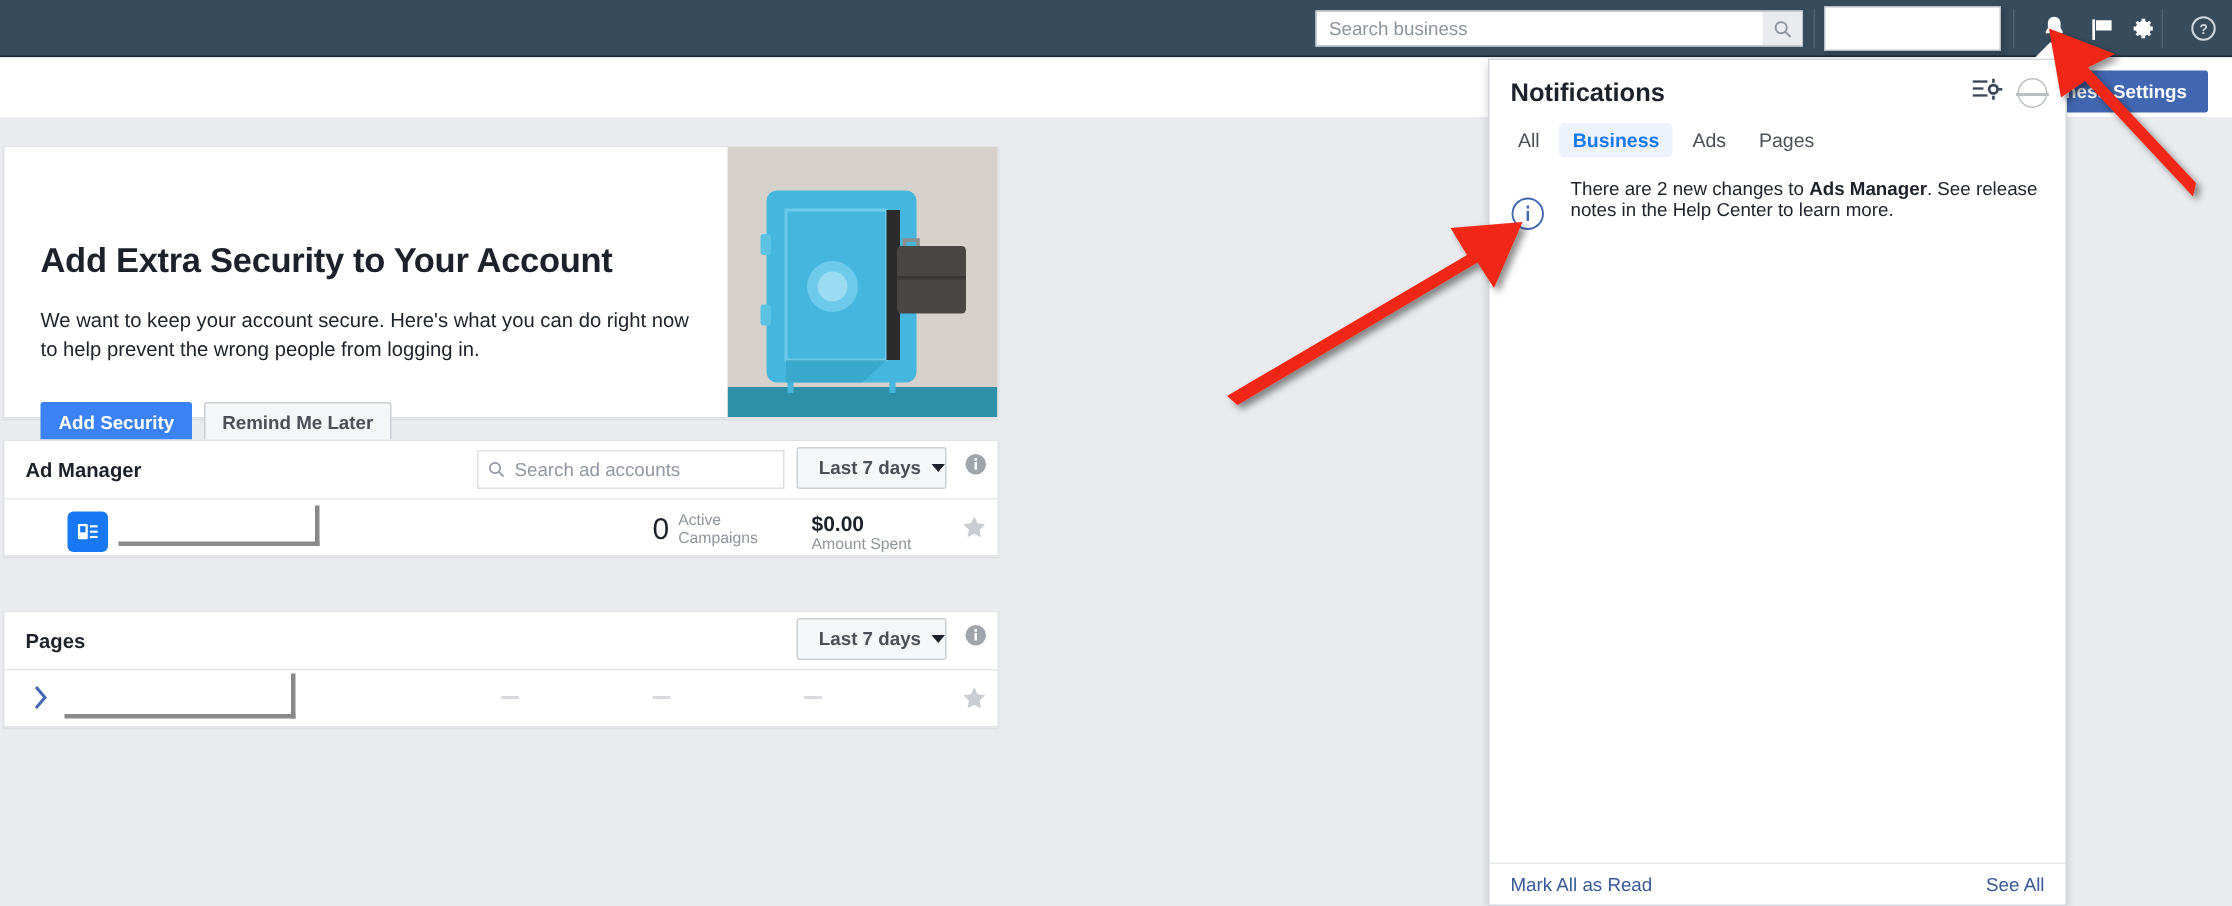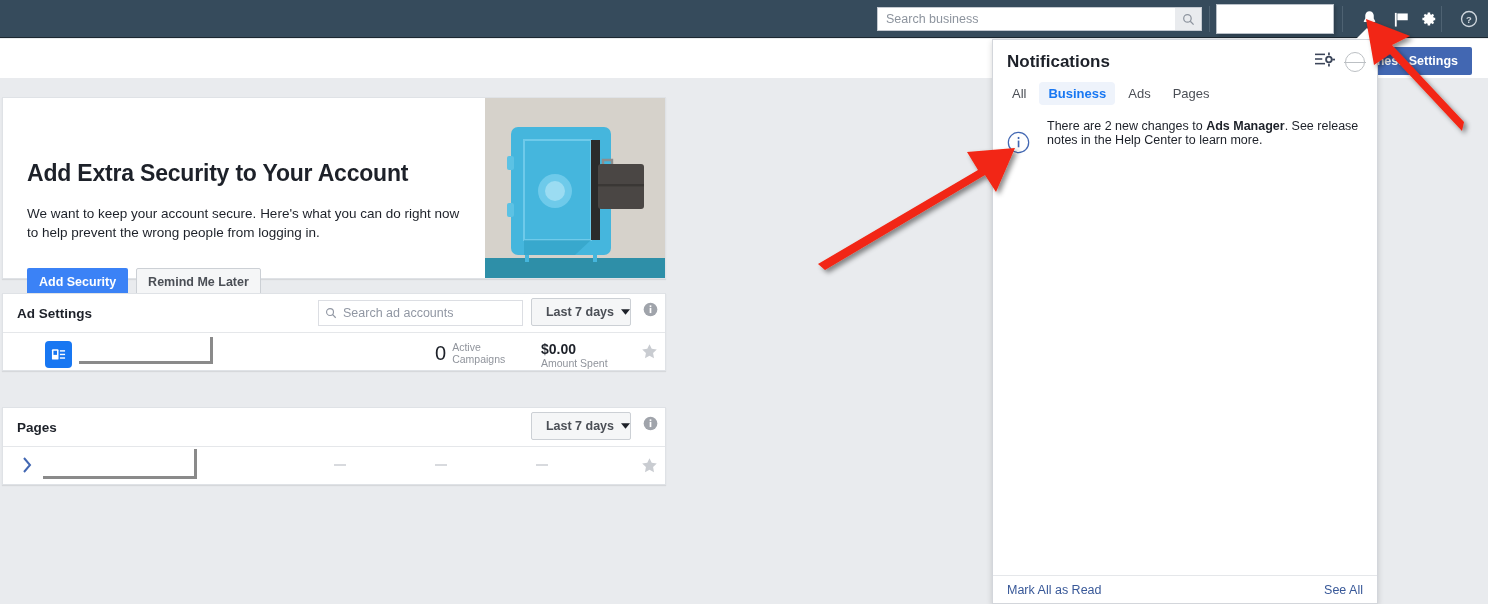--- a/index.html
+++ b/index.html
@@ -289,21 +289,21 @@
           <rect x="106" y="42" width="9" height="100" fill="#2b2b2b"></rect>
           <path d="M118 62h9v6h-9z" fill="none" stroke="#8d8d8d" stroke-width="2.4"></path>
           <rect x="113" y="66" width="46" height="45" rx="3" fill="#4a4644"></rect>
           <rect x="113" y="86" width="46" height="2.4" fill="#3a3735"></rect>
         </svg>
       </div>
     </div>
 
     <div class="list-card" id="ad-accounts-card">
       <div class="card-head">
-        <div class="card-title">Ad Settings</div>
+        <div class="card-title">Ad Manager</div>
         <div class="card-search">
           <svg width="12" height="12" viewBox="0 0 16 16">
             <circle cx="6.7" cy="6.7" r="4.6" fill="none" stroke="#9197a3" stroke-width="1.5"></circle>
             <line x1="10.2" y1="10.2" x2="14.3" y2="14.3" stroke="#9197a3" stroke-width="1.6"></line>
           </svg>
           <input type="text" placeholder="Search ad accounts" style="">
         </div>
         <div class="date-select">
           <span>Last 7 days</span>
           <svg width="9" height="6" viewBox="0 0 10 6">

